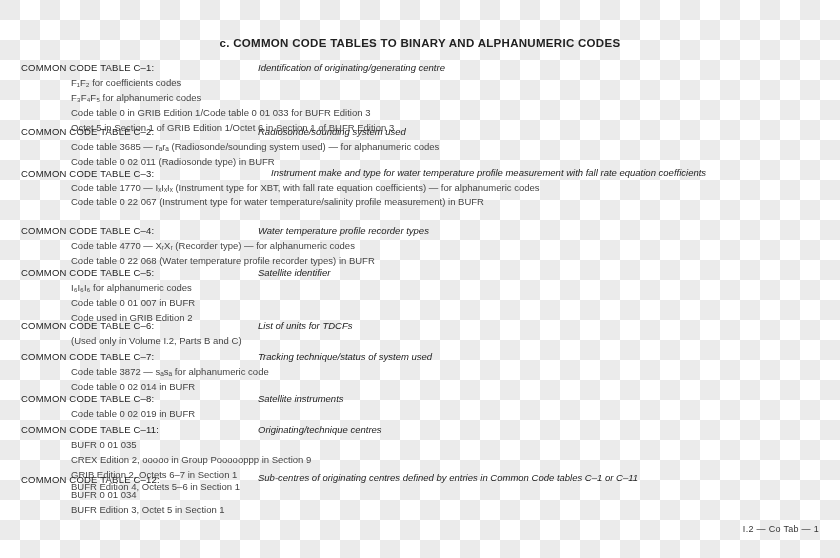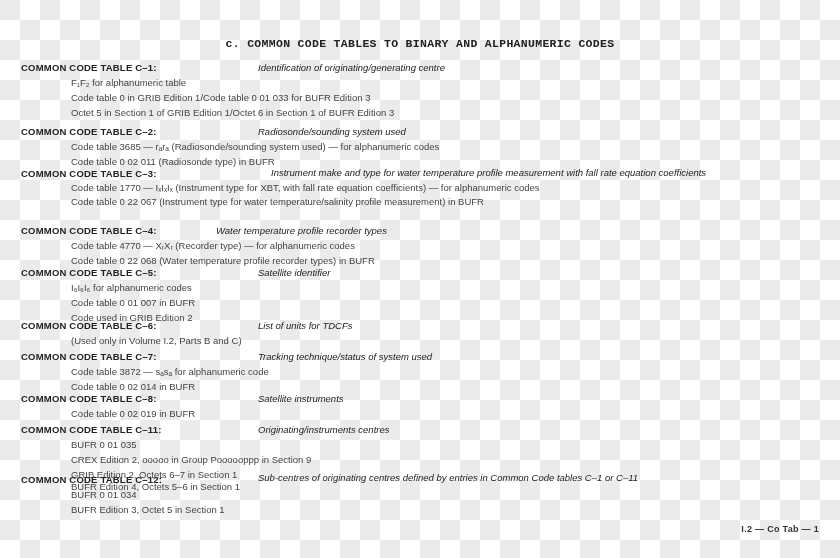--- a/index.html
+++ b/index.html
@@ -10,49 +10,50 @@
         linear-gradient(45deg, #ebebeb 25%, transparent 25%, transparent 75%, #ebebeb 75%),
         linear-gradient(45deg, #ebebeb 25%, transparent 25%, transparent 75%, #ebebeb 75%);
       background-size: 40px 40px;
       background-position: 20px 0, 0 20px;
       font-family: "Liberation Sans", sans-serif;
       color: #333;
     }
     .page { position: absolute; left: 0; top: 0; width: 840px; height: 558px; }
     .title {
       position: absolute; left: 0; width: 840px; top: 37px; text-align: center;
-      font-weight: bold; font-size: 11.5px; letter-spacing: 0.3px; color: #222; font-family: Liberation Mono, monospace;
+      font-weight: bold; font-size: 11.5px; letter-spacing: 0.3px; color: #222;
     }
     .section { position: absolute; left: 21px; width: 800px; }
     .heading { font-size: 9.5px; line-height: 11px; white-space: nowrap; }
-    .heading .code { font-weight: bold; color: #222; letter-spacing: 0.2px; display: inline-block; }
+    .heading .code { font-weight: normal; color: #222; letter-spacing: 0.2px; display: inline-block; }
     .heading .desc { font-weight: normal; font-style: italic; color: #222; }
     .heading.wrap { white-space: normal; display: flex; }
     .heading.wrap .desc { display: block; }
     .item {
       font-size: 9.5px; line-height: 11px; margin-left: 50px; color: #444;
       margin-top: 4px; white-space: nowrap;
     }
     .item.multi { white-space: normal; width: 650px; }
     .footer {
       position: absolute; right: 21px; top: 524px;
-      font-size: 9px; font-weight: bold; color: #333; letter-spacing: 0.3px;
+      font-size: 9px; font-weight: normal; color: #333; letter-spacing: 0.3px;
     }
   </style>
 </head>
 <body>
 
 <div class="page">
   <div class="title">c. COMMON CODE TABLES TO BINARY AND ALPHANUMERIC CODES</div>
 
   <div class="section" style="top:62px">
     <div class="heading">
       <span class="code" style="width:237px">COMMON CODE TABLE C–1:</span><span class="desc">Identification of originating/generating centre</span>
     </div>
-    <div class="item">F₁F₂ for alphanumeric table</div>
+    <div class="item">F₁F₂ for coefficients codes</div>
+    <div class="item">F₃F₄F₅ for alphanumeric codes</div>
     <div class="item">Code table 0 in GRIB Edition 1/Code table 0 01 033 for BUFR Edition 3</div>
     <div class="item">Octet 5 in Section 1 of GRIB Edition 1/Octet 6 in Section 1 of BUFR Edition 3</div>
   </div>
 
   <div class="section" style="top:126px">
     <div class="heading">
       <span class="code" style="width:237px">COMMON CODE TABLE C–2:</span><span class="desc">Radiosonde/sounding system used</span>
     </div>
     <div class="item">Code table 3685 — rₐrₐ (Radiosonde/sounding system used) — for alphanumeric codes</div>
     <div class="item">Code table 0 02 011 (Radiosonde type) in BUFR</div>
@@ -62,21 +63,21 @@
     <div class="heading wrap">
       <span class="code" style="width:250px;flex:none">COMMON CODE TABLE C–3:</span>
         <span class="desc" style="width:530px;line-height:9px">Instrument make and type for water temperature profile measurement with fall rate equation coefficients</span>
     </div>
     <div class="item multi" style="line-height:9px">Code table 1770 — IₓIₓIₓ (Instrument type for XBT, with fall rate equation coefficients) — for alphanumeric codes</div>
     <div class="item">Code table 0 22 067 (Instrument type for water temperature/salinity profile measurement) in BUFR</div>
   </div>
 
   <div class="section" style="top:225px">
     <div class="heading">
-      <span class="code" style="width:195px">COMMON CODE TABLE C–4:</span><span class="desc">Water temperature profile recorder types</span>
+      <span class="code" style="width:237px">COMMON CODE TABLE C–4:</span><span class="desc">Water temperature profile recorder types</span>
     </div>
     <div class="item">Code table 4770 — XᵣXᵣ (Recorder type) — for alphanumeric codes</div>
     <div class="item">Code table 0 22 068 (Water temperature profile recorder types) in BUFR</div>
   </div>
 
   <div class="section" style="top:267px">
     <div class="heading">
       <span class="code" style="width:237px">COMMON CODE TABLE C–5:</span><span class="desc">Satellite identifier</span>
     </div>
     <div class="item">I₆I₆I₆ for alphanumeric codes</div>
@@ -101,21 +102,21 @@
 
   <div class="section" style="top:393px">
     <div class="heading">
       <span class="code" style="width:237px">COMMON CODE TABLE C–8:</span><span class="desc">Satellite instruments</span>
     </div>
     <div class="item">Code table 0 02 019 in BUFR</div>
   </div>
 
   <div class="section" style="top:424px">
     <div class="heading">
-      <span class="code" style="width:237px">COMMON CODE TABLE C–11:</span><span class="desc">Originating/instruments centres</span>
+      <span class="code" style="width:237px">COMMON CODE TABLE C–11:</span><span class="desc">Originating/technique centres</span>
     </div>
     <div class="item">BUFR 0 01 035</div>
     <div class="item">CREX Edition 2, ooooo in Group Poooooppp in Section 9</div>
     <div class="item">GRIB Edition 2, Octets 6–7 in Section 1</div>
     <div class="item" style="margin-top:1px">BUFR Edition 4, Octets 5–6 in Section 1</div>
   </div>
 
   <div class="section" style="top:474px">
     <div class="heading wrap">
       <span class="code" style="width:237px;flex:none">COMMON CODE TABLE C–12:</span>

